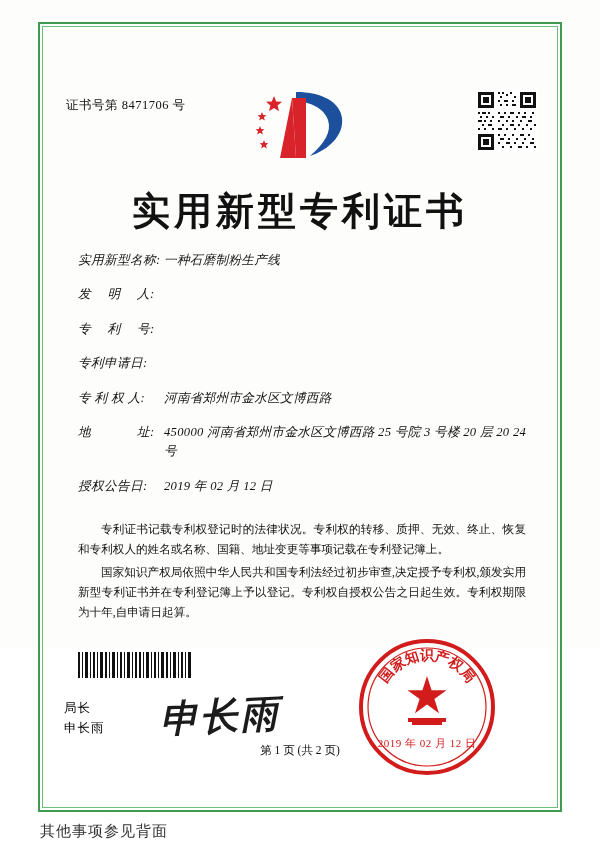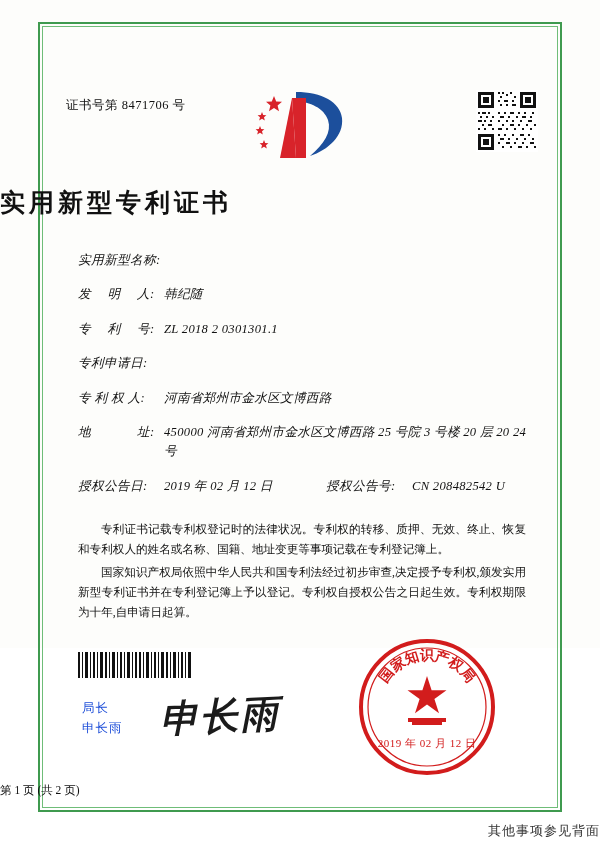--- a/index.html
+++ b/index.html
@@ -60,22 +60,22 @@
     position: absolute;
     left: 252px; top: 88px;
     width: 96px; height: 74px;
   }
 
   
   .title {
     position: absolute;
     left: 0; right: 0;
     top: 186px;
-    text-align: left;
-    font-size: 25px;
+    text-align: center;
+    font-size: 38px;
     font-weight: bold;
     letter-spacing: 4px;
     color: #111;
     font-family: "DejaVu Sans", "Liberation Sans", sans-serif;
   }
 
   
   .fields {
     position: absolute;
     left: 78px;
@@ -142,25 +142,25 @@
     position: absolute;
     left: 78px;
     top: 652px;
     width: 116px;
     height: 26px;
   }
 
   
   .sig-labels {
     position: absolute;
-    left: 82px;
+    left: 64px;
     top: 698px;
     font-size: 12.5px;
     line-height: 1.6;
-    color: #1d4ed8;
+    color: #000000;
     letter-spacing: 1px;
   }
   .signature {
     position: absolute;
     left: 160px;
     top: 690px;
     width: 170px;
     height: 56px;
     font-family: "Liberation Serif", serif;
     font-size: 38px;
@@ -188,30 +188,31 @@
     text-align: center;
     font-size: 11px;
     color: #d21c1c;
     letter-spacing: 0.5px;
   }
 
   
   .page-num {
     position: absolute;
     left: 0; right: 0;
-    top: 783px;
+    top: 743px;
+    text-align: center;
     font-size: 11.5px;
     color: #111;
   }
   .footer-note {
     position: absolute;
     left: 0; right: 0;
     top: 822px;
-    text-align: right;
-    font-size: 13px;
+    text-align: left;
+    font-size: 15px;
     color: #333;
     letter-spacing: 1px;
     margin-left: 40px;
   }
 </style>
 </head>
 <body>
 
 <div class="page">
 
@@ -322,42 +323,41 @@
       </g>
     </svg>
   </div>
 
   <div class="title">实用新型专利证书</div>
 
   <div class="fields">
 
     <div class="field-row">
       <div class="field-label">实用新型名称:</div>
+      <div class="field-value">一种石磨制粉生产线</div>
     </div>
 
     <div class="field-row">
       <div class="field-label">
         <span class="spread" style="display:inline-flex;width:72px;justify-content:space-between;">
           <span>发</span>
           <span>明</span>
           <span>人</span>
         </span><span>:</span>
       </div>
-      <div class="field-value">韩纪随</div>
     </div>
 
     <div class="field-row">
       <div class="field-label">
         <span class="spread" style="display:inline-flex;width:72px;justify-content:space-between;">
           <span>专</span>
           <span>利</span>
           <span>号</span>
         </span><span>:</span>
       </div>
-      <div class="field-value">ZL 2018 2 0301301.1</div>
     </div>
 
     <div class="field-row">
       <div class="field-label">专利申请日:</div>
     </div>
 
     <div class="field-row">
       <div class="field-label">专 利 权 人:</div>
       <div class="field-value">河南省郑州市金水区文博西路</div>
     </div>
@@ -369,24 +369,20 @@
           <span>址</span>
         </span><span>:</span>
       </div>
       <div class="field-value wrap">450000 河南省郑州市金水区文博西路 25 号院 3 号楼 20 层 20 24 号</div>
     </div>
 
     <div class="dual-row">
       <div class="dual-left">
         <div class="dual-label">授权公告日:</div>
         <div class="field-value">2019 年 02 月 12 日</div>
-      </div>
-      <div class="dual-right">
-        <div class="dual-label2">授权公告号:</div>
-        <div class="field-value">CN 208482542 U</div>
       </div>
     </div>
 
   </div>
 
   <div class="paragraphs">
     <p>专利证书记载专利权登记时的法律状况。专利权的转移、质押、无效、终止、恢复和专利权人的姓名或名称、国籍、地址变更等事项记载在专利登记簿上。</p>
     <p>国家知识产权局依照中华人民共和国专利法经过初步审查,决定授予专利权,颁发实用新型专利证书并在专利登记簿上予以登记。专利权自授权公告之日起生效。专利权期限为十年,自申请日起算。</p>
   </div>
 

